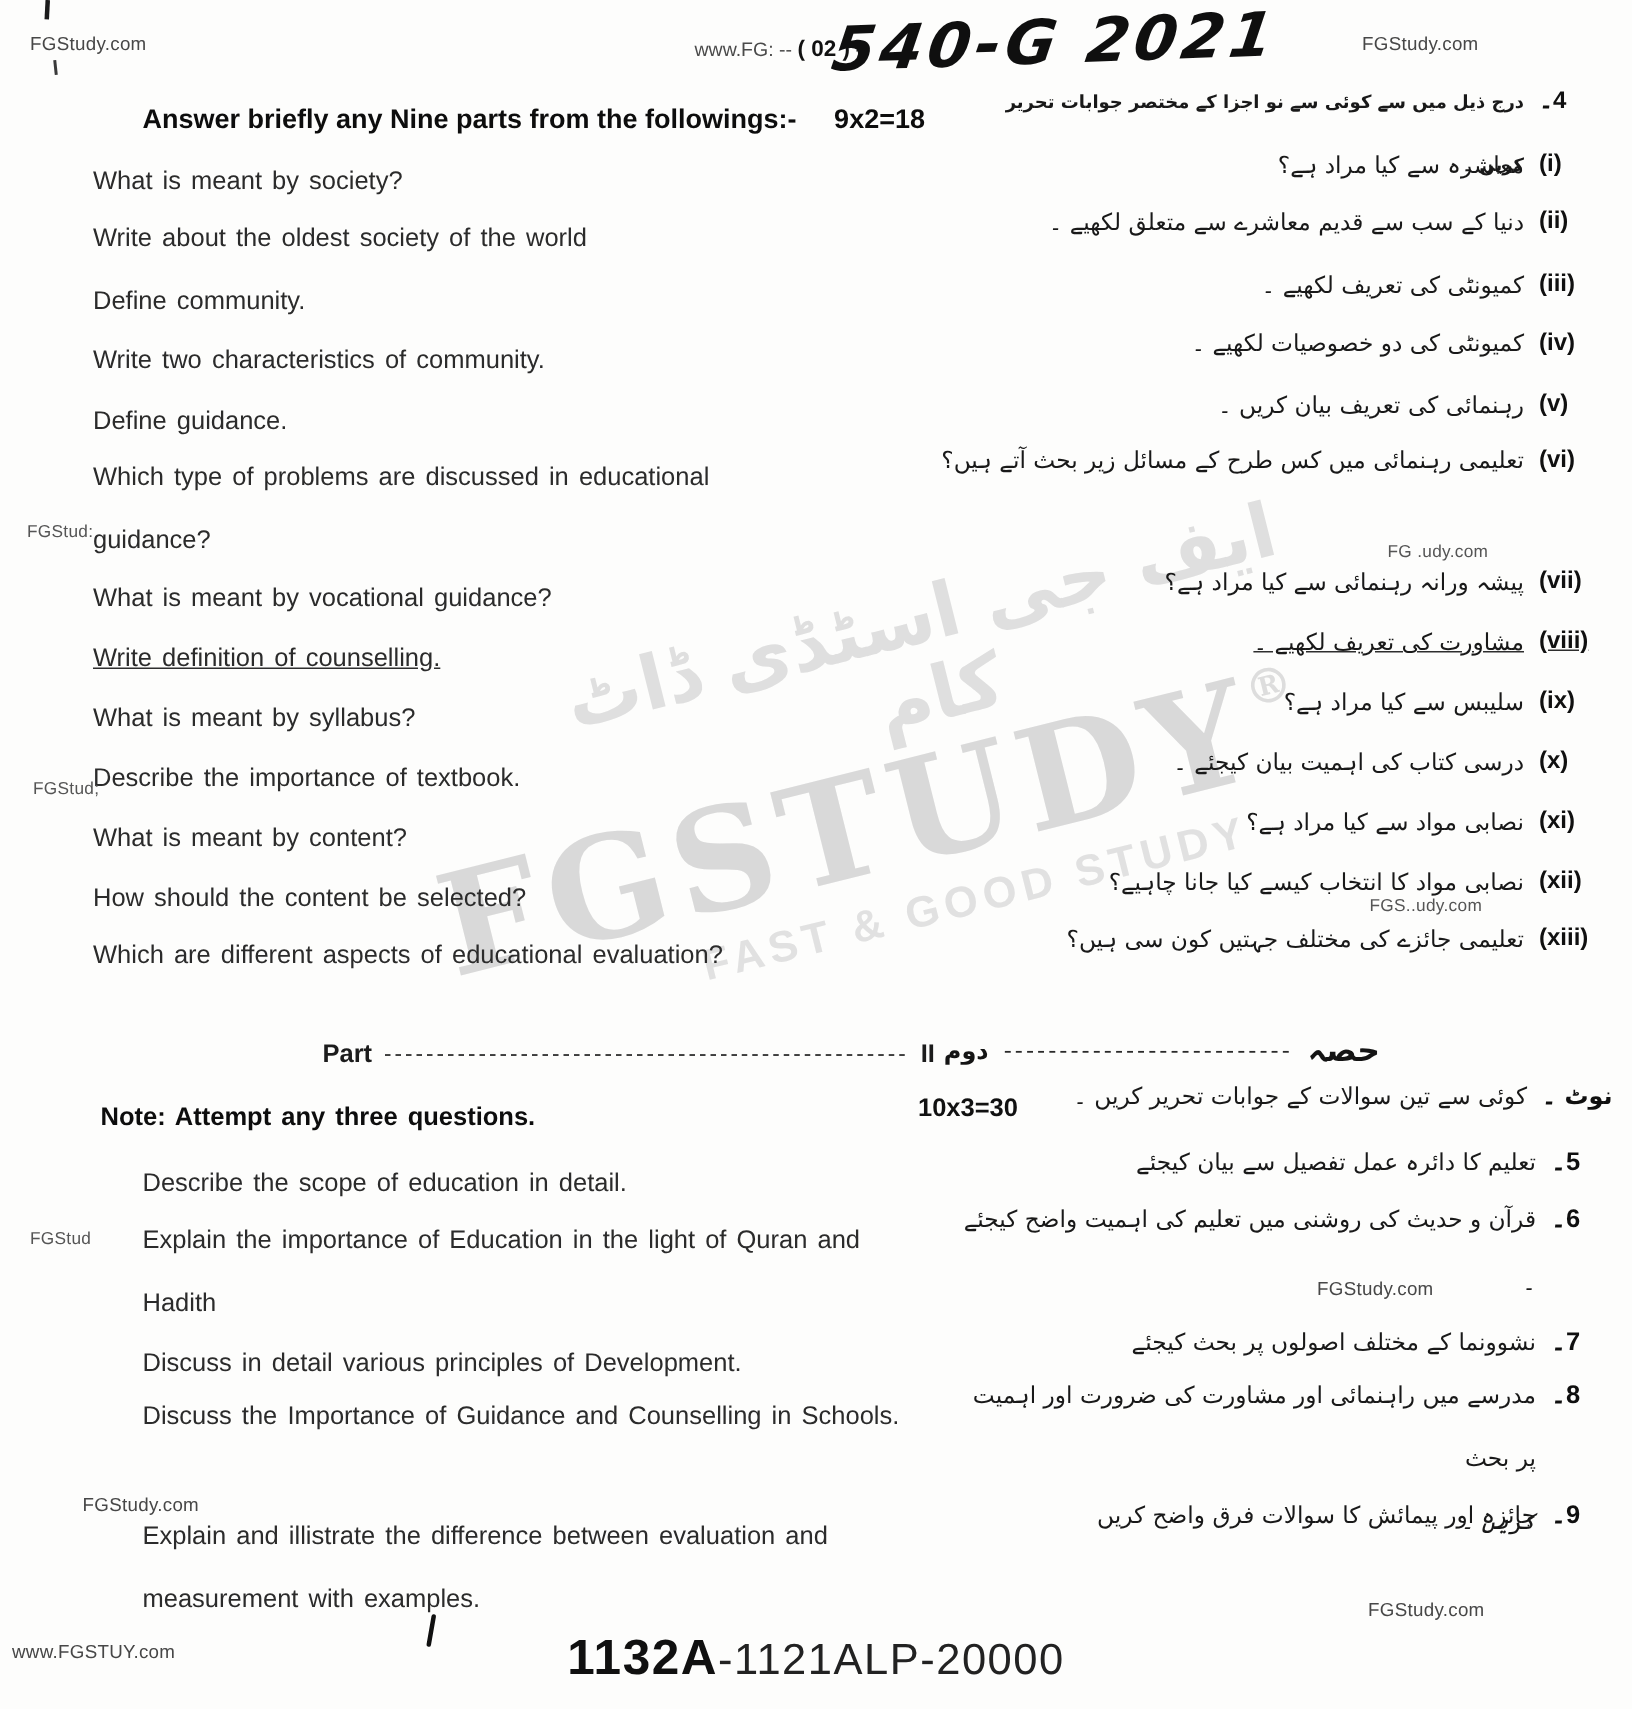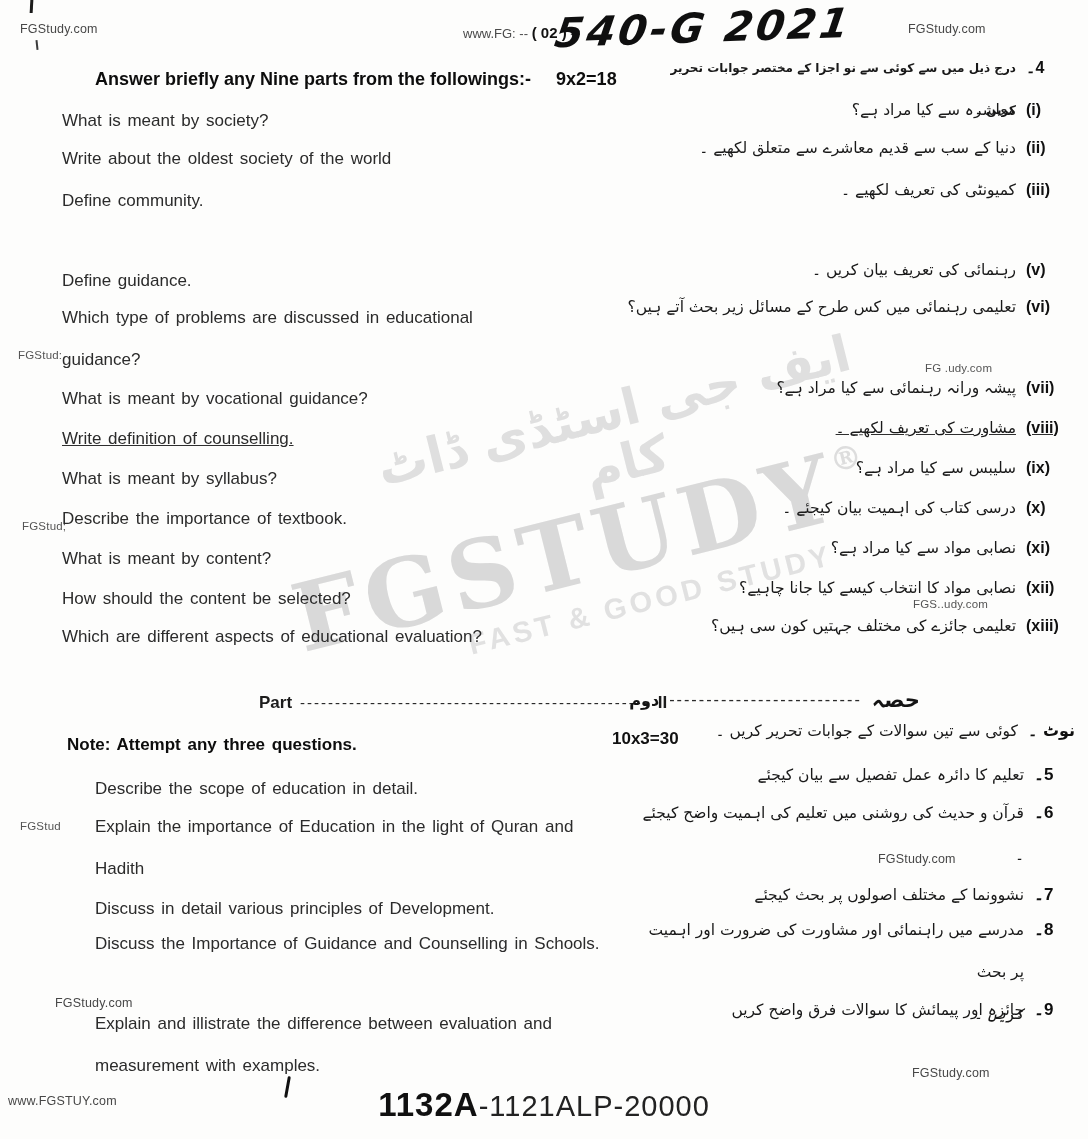--- a/index.html
+++ b/index.html
@@ -146,20 +146,31 @@
     <div class="en">
         <div>Define community.</div>
       </div>
     <div class="ur">
         <span class="num">(iii)</span>
         <span class="txt">
           <div>کمیونٹی کی تعریف لکھیے ۔</div>
         </span>
       </div>
   </div>
+  <div class="row" style="top:219px;">
+    <div class="en">
+        <div>Write two characteristics of community.</div>
+      </div>
+    <div class="ur">
+        <span class="num">(iv)</span>
+        <span class="txt">
+          <div>کمیونٹی کی دو خصوصیات لکھیے ۔</div>
+        </span>
+      </div>
+  </div>
   <div class="row" style="top:260px;">
     <div class="en">
         <div>Define guidance.</div>
       </div>
     <div class="ur">
         <span class="num">(v)</span>
         <span class="txt">
           <div>رہنمائی کی تعریف بیان کریں ۔</div>
         </span>
       </div>
@@ -247,21 +258,21 @@
         <div>Which are different aspects of educational evaluation?</div>
       </div>
     <div class="ur">
         <span class="num">(xiii)</span>
         <span class="txt">
           <div>تعلیمی جائزے کی مختلف جہتیں کون سی ہیں؟</div>
         </span>
       </div>
   </div>
 
-  <div class="row" style="top:688px;margin-left:44px;">
+  <div class="row" style="top:688px;">
     <div class="en-part">
       <span>Part</span>
       <span class="dash">--------------------------------------------------</span>
       <span>II</span>
     </div>
     <div class="ur-part">
       <span class="part-ur-w">حصہ</span>
       <span class="dash">--------------------------</span>
       <span class="part-ur-n">دوم</span>
     </div>

